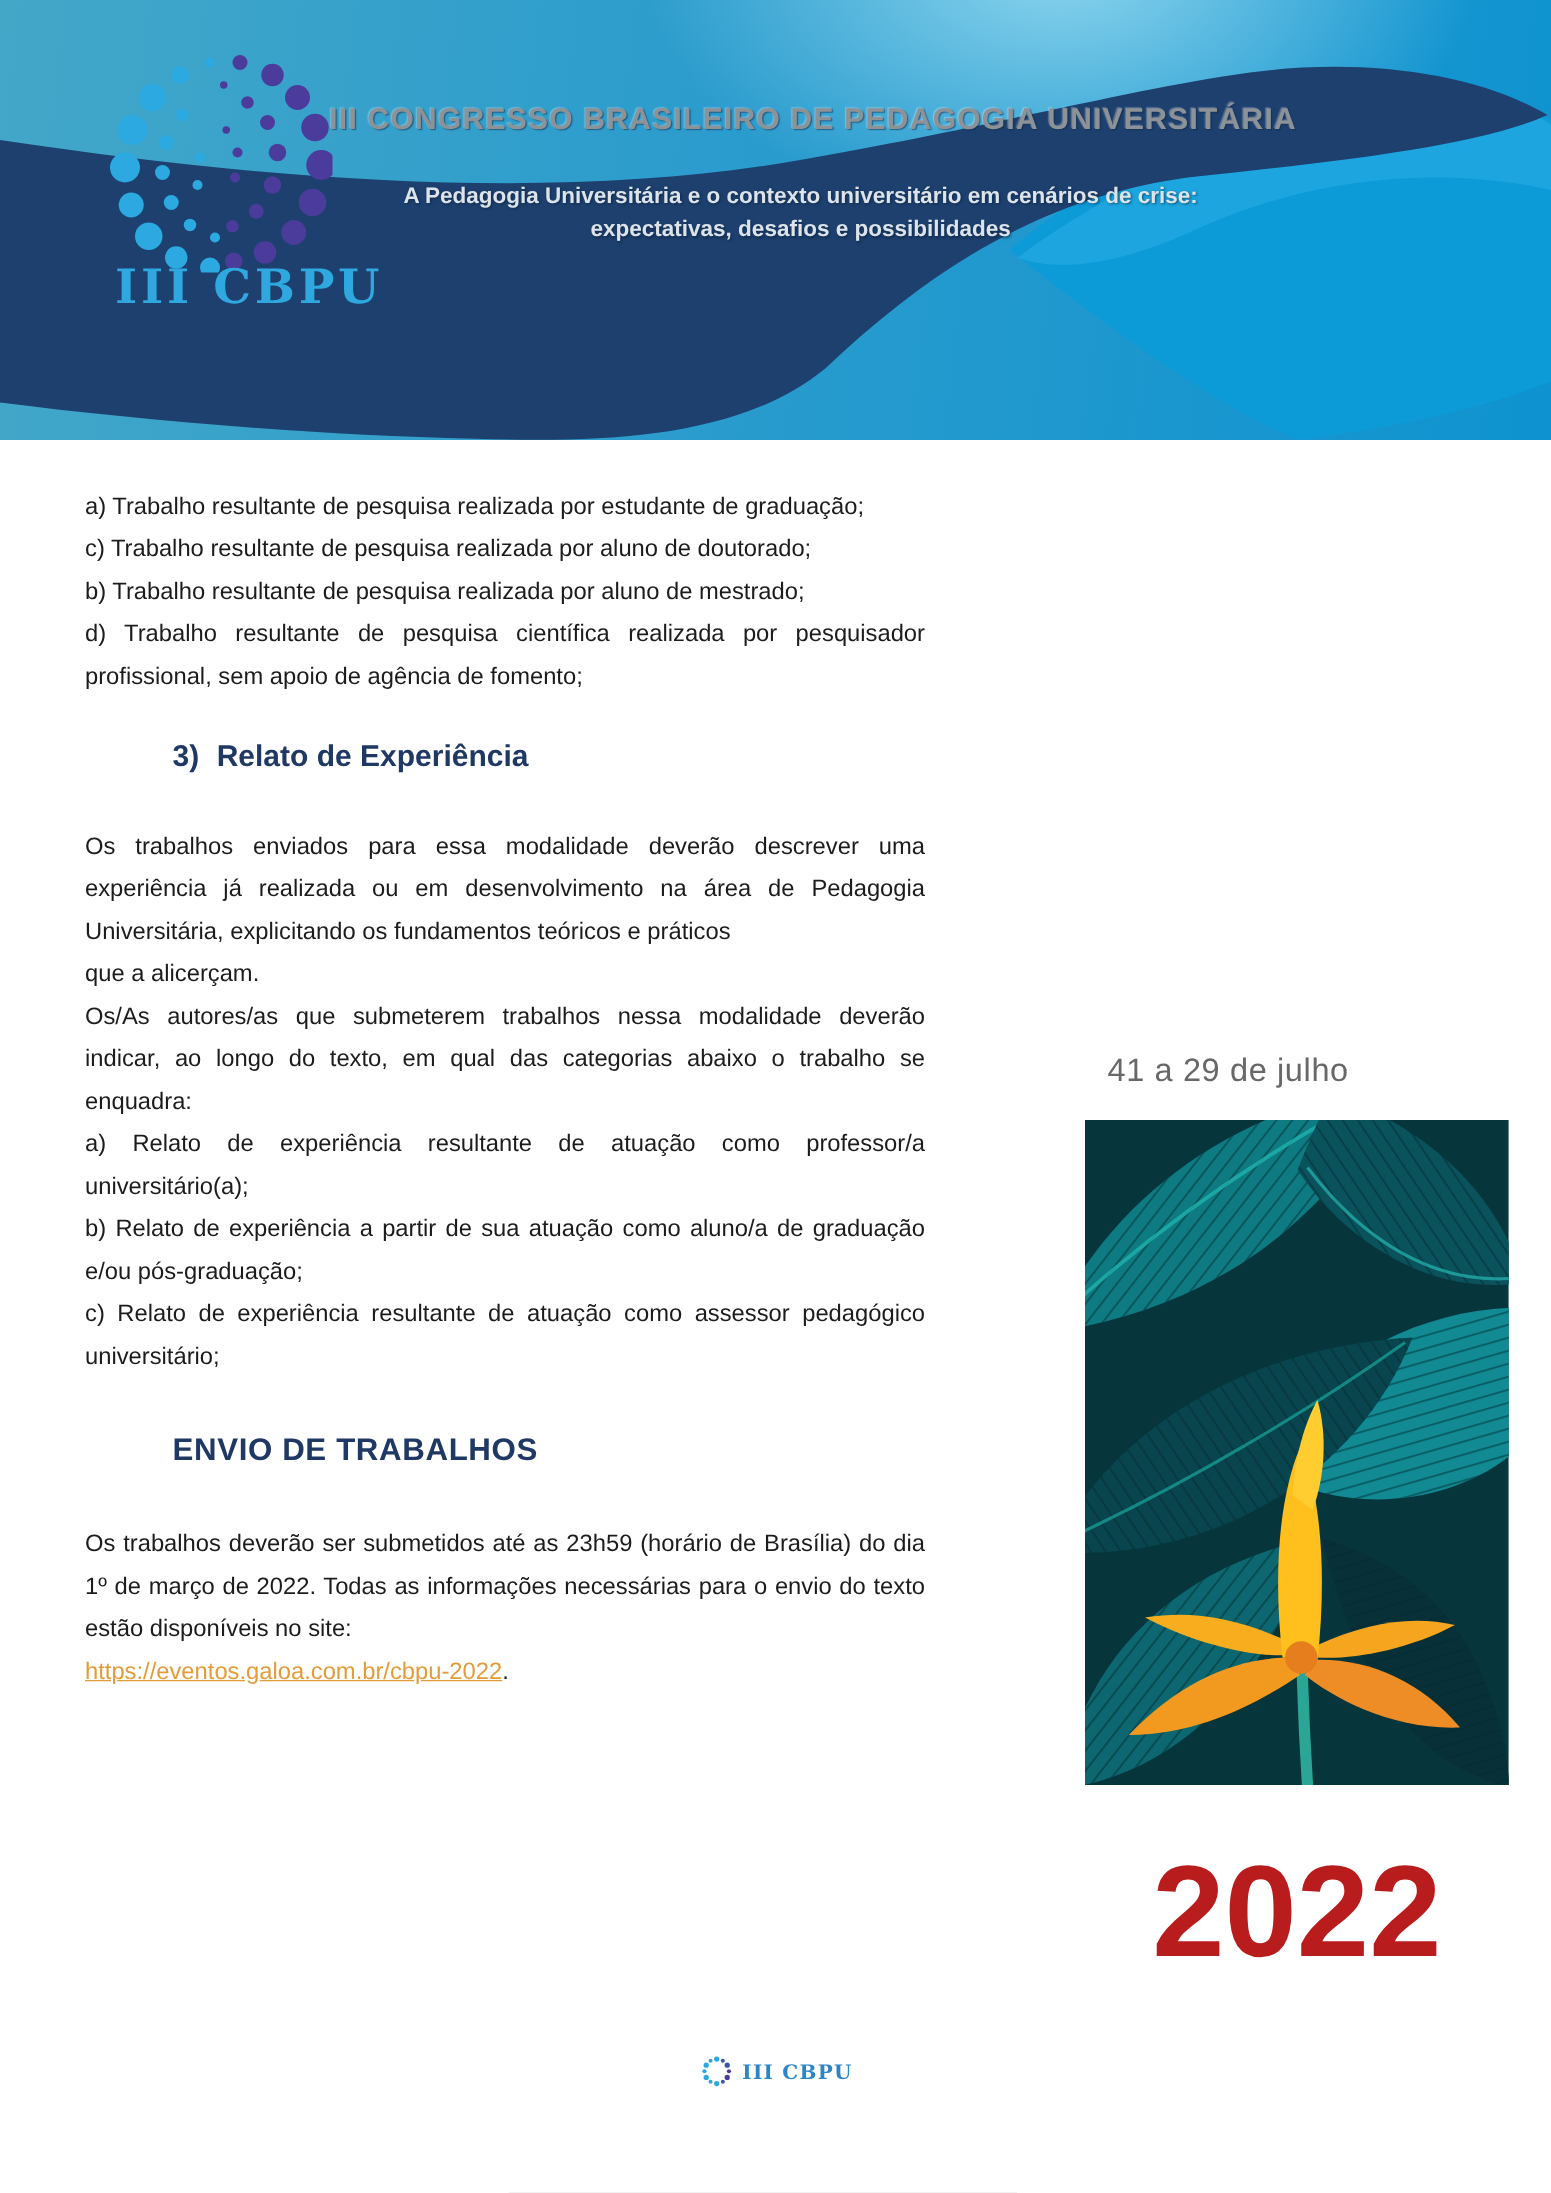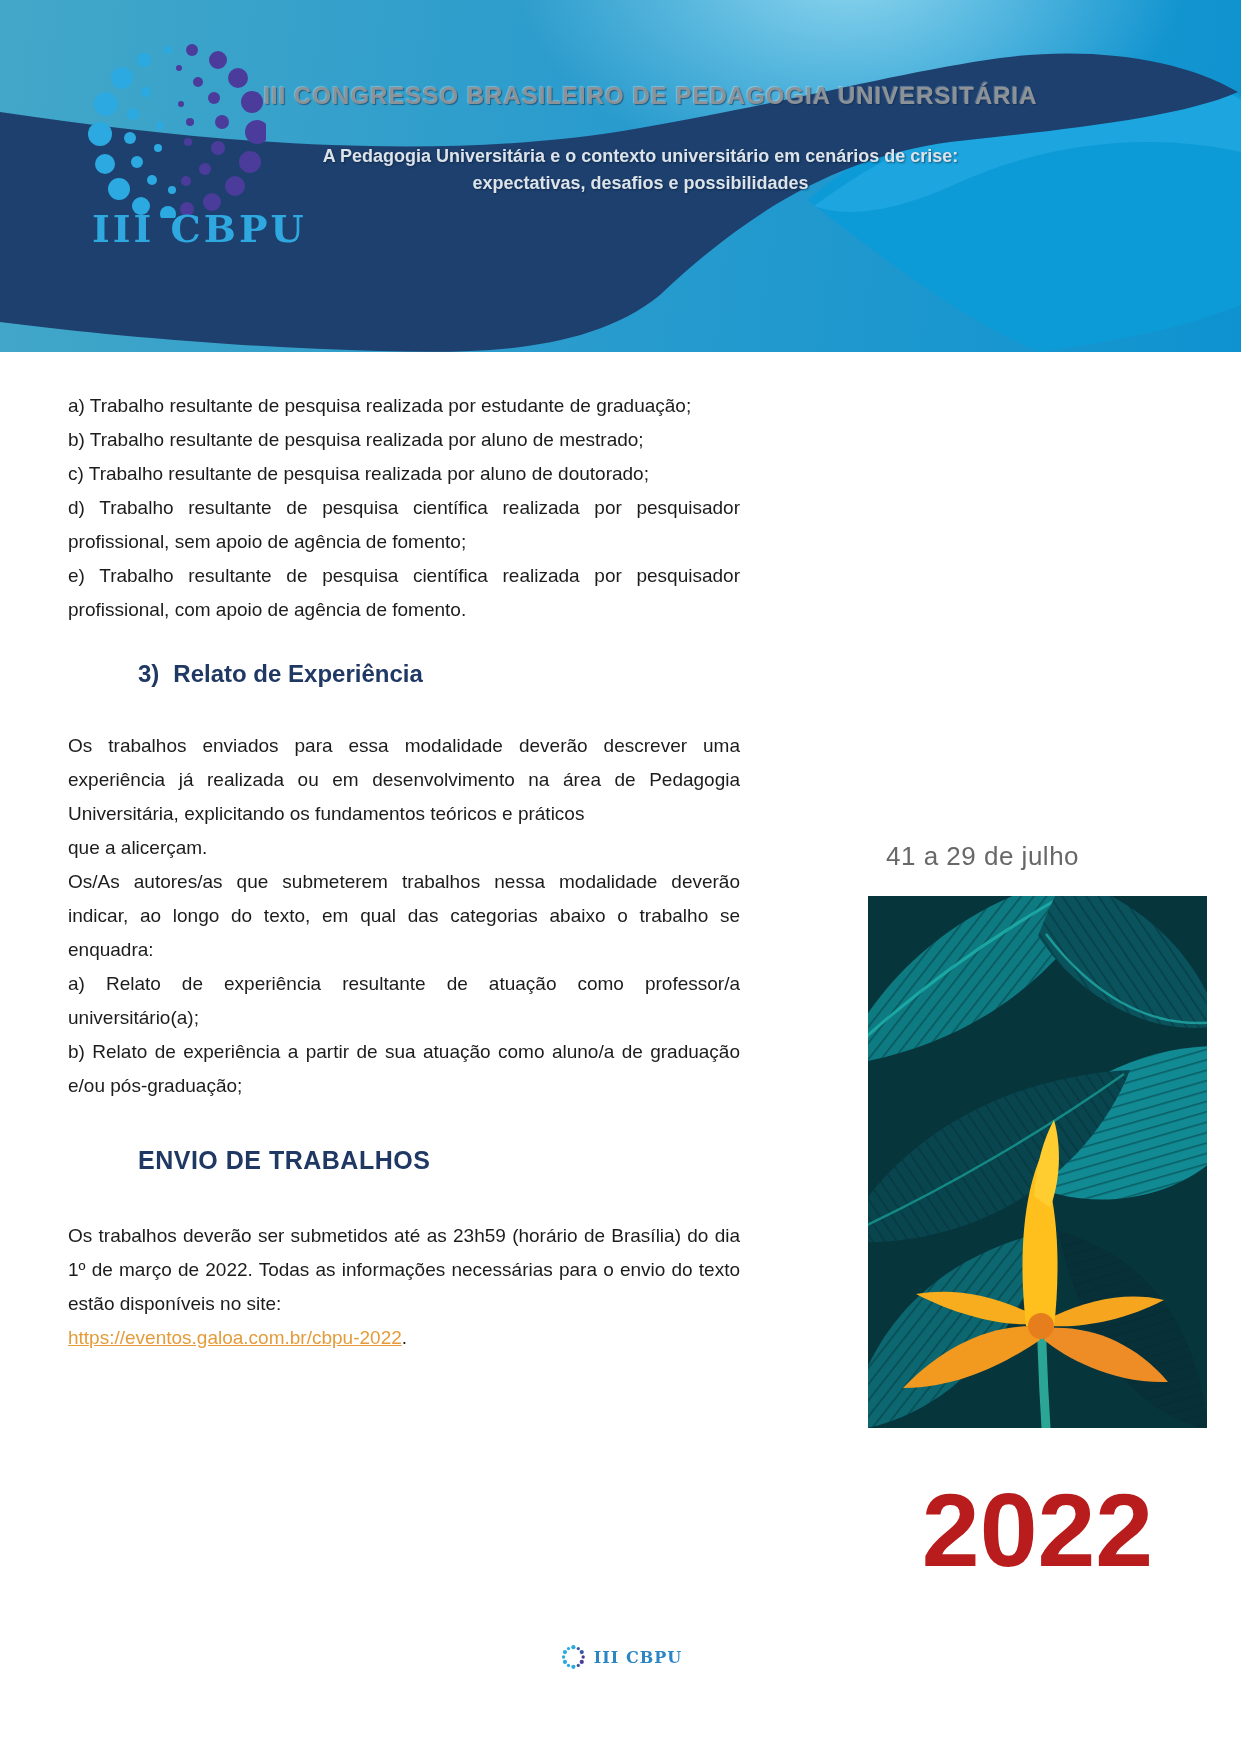--- a/index.html
+++ b/index.html
@@ -142,36 +142,36 @@
     <div class="hdr-title">III CONGRESSO BRASILEIRO DE PEDAGOGIA UNIVERSITÁRIA</div>
     <div class="hdr-sub">
       <div>A Pedagogia Universitária e o contexto universitário em cenários de crise:</div>
       <div>expectativas, desafios e possibilidades</div>
     </div>
   </div>
 
   <div class="textcol">
 
     <p>a) Trabalho resultante de pesquisa realizada por estudante de graduação;</p>
+    <p>c) Trabalho resultante de pesquisa realizada por aluno de doutorado;</p>
     <p>b) Trabalho resultante de pesquisa realizada por aluno de mestrado;</p>
-    <p>c) Trabalho resultante de pesquisa realizada por aluno de doutorado;</p>
     <p class="just">d) Trabalho resultante de pesquisa científica realizada por pesquisador profissional, sem apoio de agência de fomento;</p>
-    <p class="just p-e">e) Trabalho resultante de pesquisa científica realizada por pesquisador profissional, com apoio de agência de fomento.</p>
 
     <div class="h-section">
       <span class="num">3)</span><span>Relato de Experiência</span>
     </div>
 
     <p class="just">Os trabalhos enviados para essa modalidade deverão descrever uma experiência já realizada ou em desenvolvimento na área de Pedagogia Universitária, explicitando os fundamentos teóricos e práticos</p>
     <p>que a alicerçam.</p>
 
     <p class="just p2">Os/As autores/as que submeterem trabalhos nessa modalidade deverão indicar, ao longo do texto, em qual das categorias abaixo o trabalho se enquadra:</p>
 
     <p class="just">a) Relato de experiência resultante de atuação como professor/a universitário(a);</p>
     <p class="just">b) Relato de experiência a partir de sua atuação como aluno/a de graduação e/ou pós-graduação;</p>
+    <p class="just">c) Relato de experiência resultante de atuação como assessor pedagógico universitário;</p>
 
     <div class="h-envio">ENVIO DE TRABALHOS</div>
 
     <p class="just">Os trabalhos deverão ser submetidos até as 23h59 (horário de Brasília) do dia 1º de março de 2022. Todas as informações necessárias para o envio do texto estão disponíveis no site:</p>
     <div class="link-line">
       <a class="site-link" href="#">https://eventos.galoa.com.br/cbpu-2022</a><span class="link-suffix">.</span>
     </div>
   </div>
 
   <div class="date-range">41 a 29 de julho</div>

